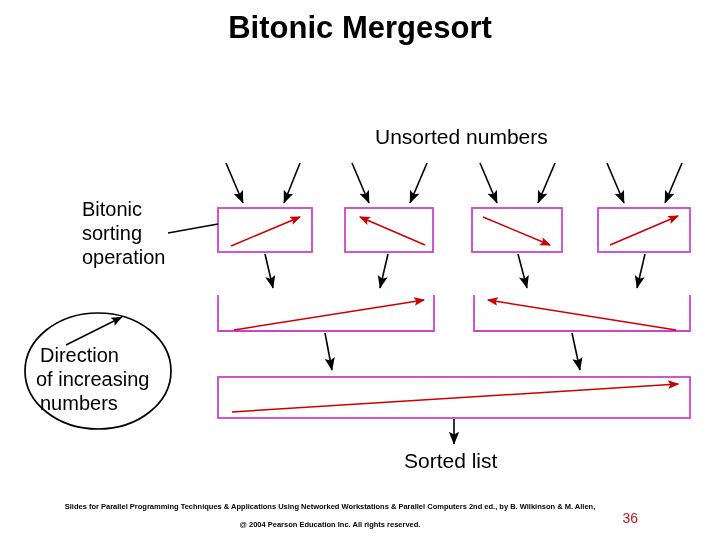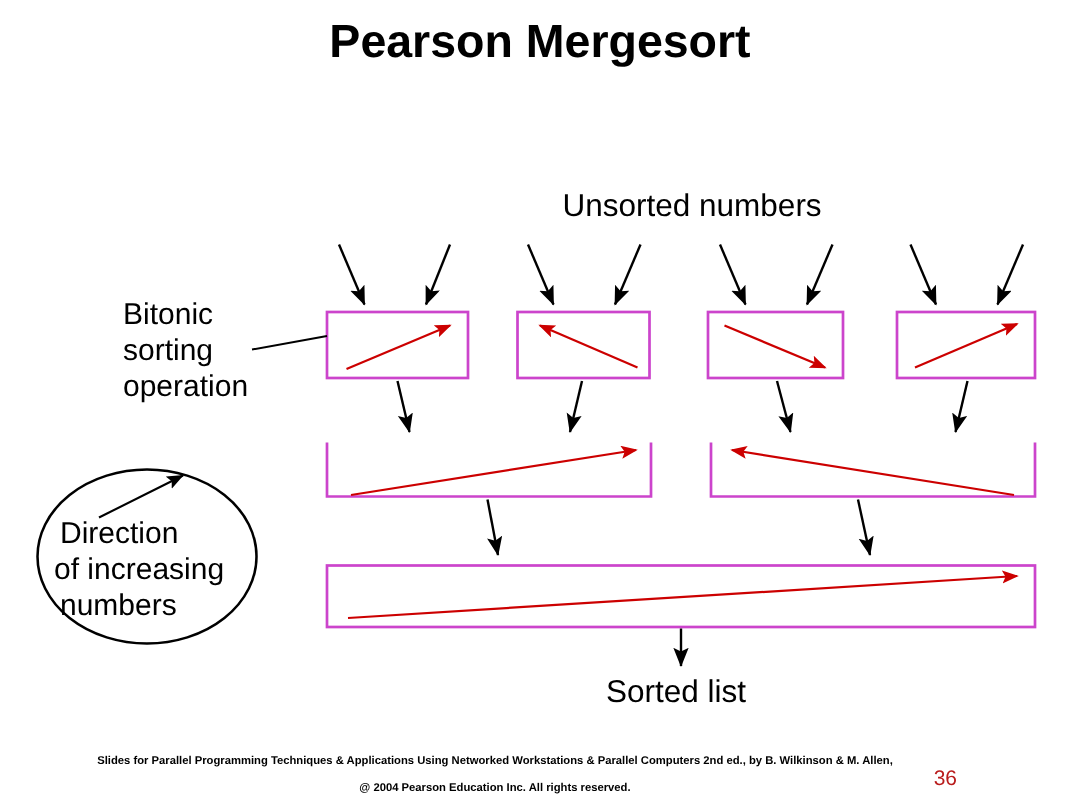--- a/index.html
+++ b/index.html
@@ -89,21 +89,21 @@
     font-size: 14px;
     font-family: "Liberation Sans", sans-serif;
     color: #b91c1c;
   }
 </style>
 </head>
 <body>
 
 <div id="slide">
 
-  <div class="slide-title">Pearson Mergesort</div>
+  <div class="slide-title">Bitonic Mergesort</div>
 
   <svg id="diagram" viewBox="0 0 720 500">
     <defs>
       <marker id="blackArrow" markerWidth="9" markerHeight="9" refX="7.6" refY="3.2" orient="auto" markerUnits="strokeWidth">
         <path d="M0,0 L8,3.2 L0,6.4 L1.6,3.2 z" fill="#000000"></path>
       </marker>
       <marker id="redArrow" markerWidth="8" markerHeight="8" refX="6.6" refY="2.9" orient="auto" markerUnits="strokeWidth">
         <path d="M0,0 L7.4,2.9 L0,5.8 L1.5,2.9 z" fill="#cc0000"></path>
       </marker>
     </defs>

